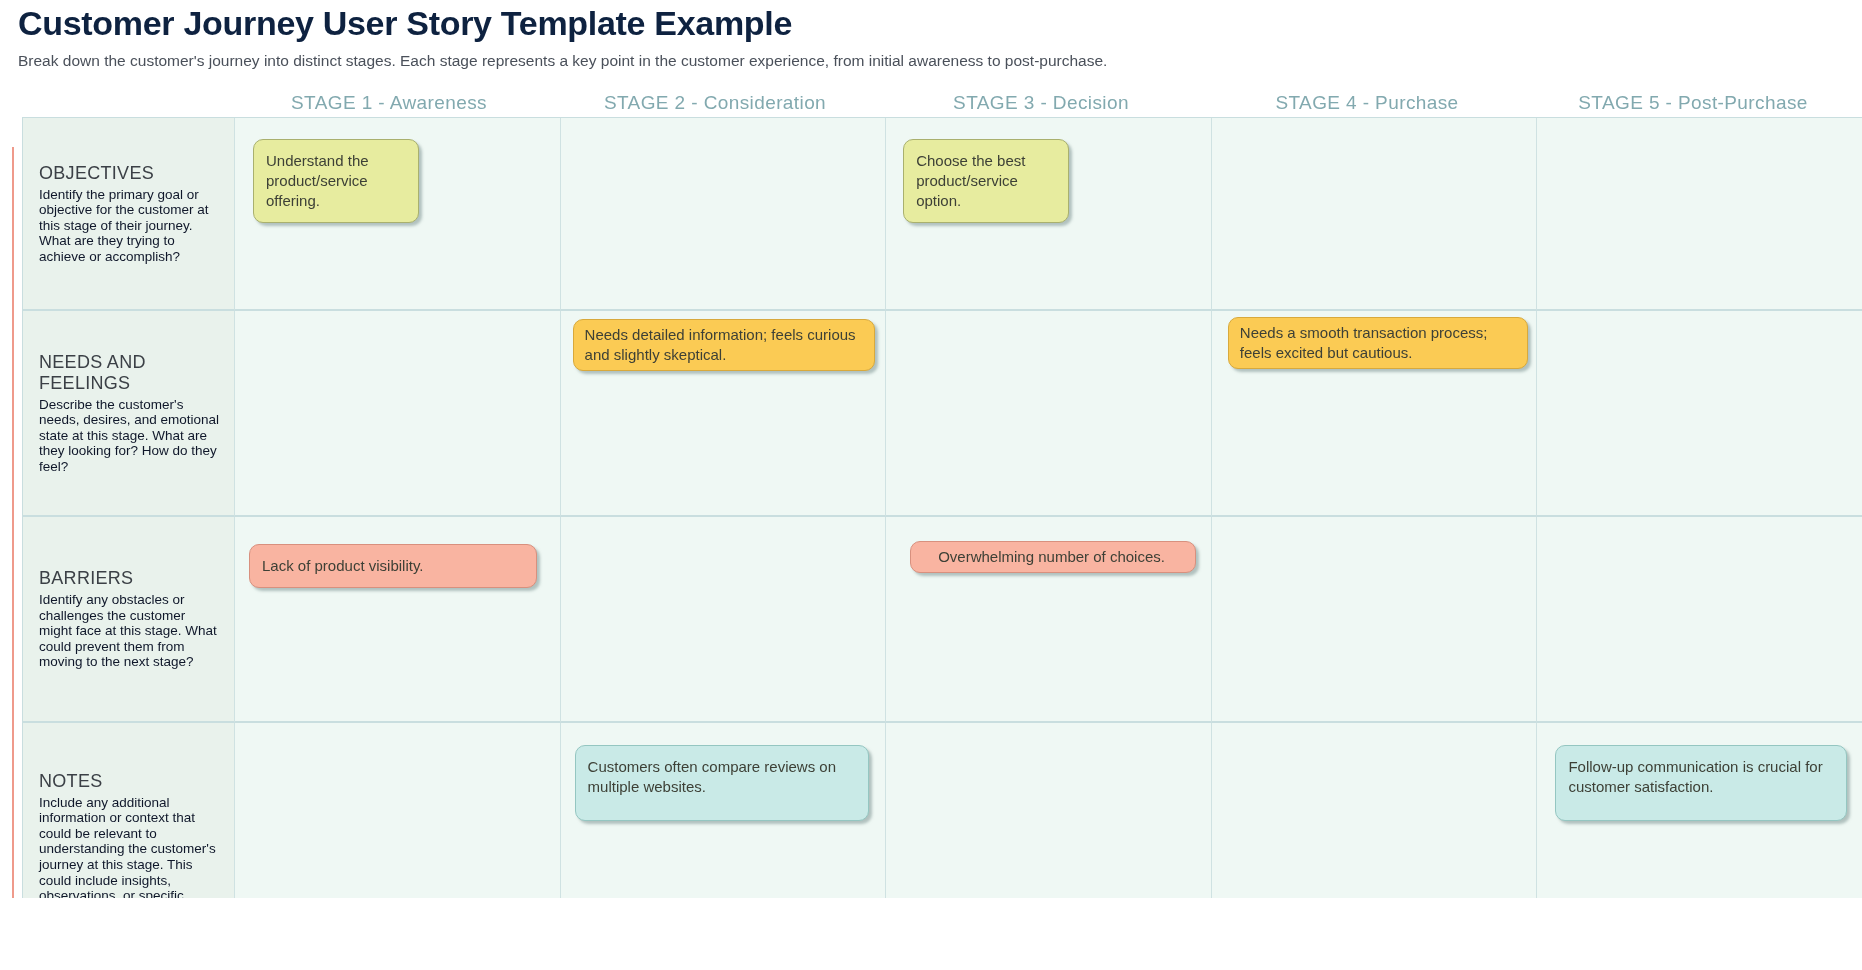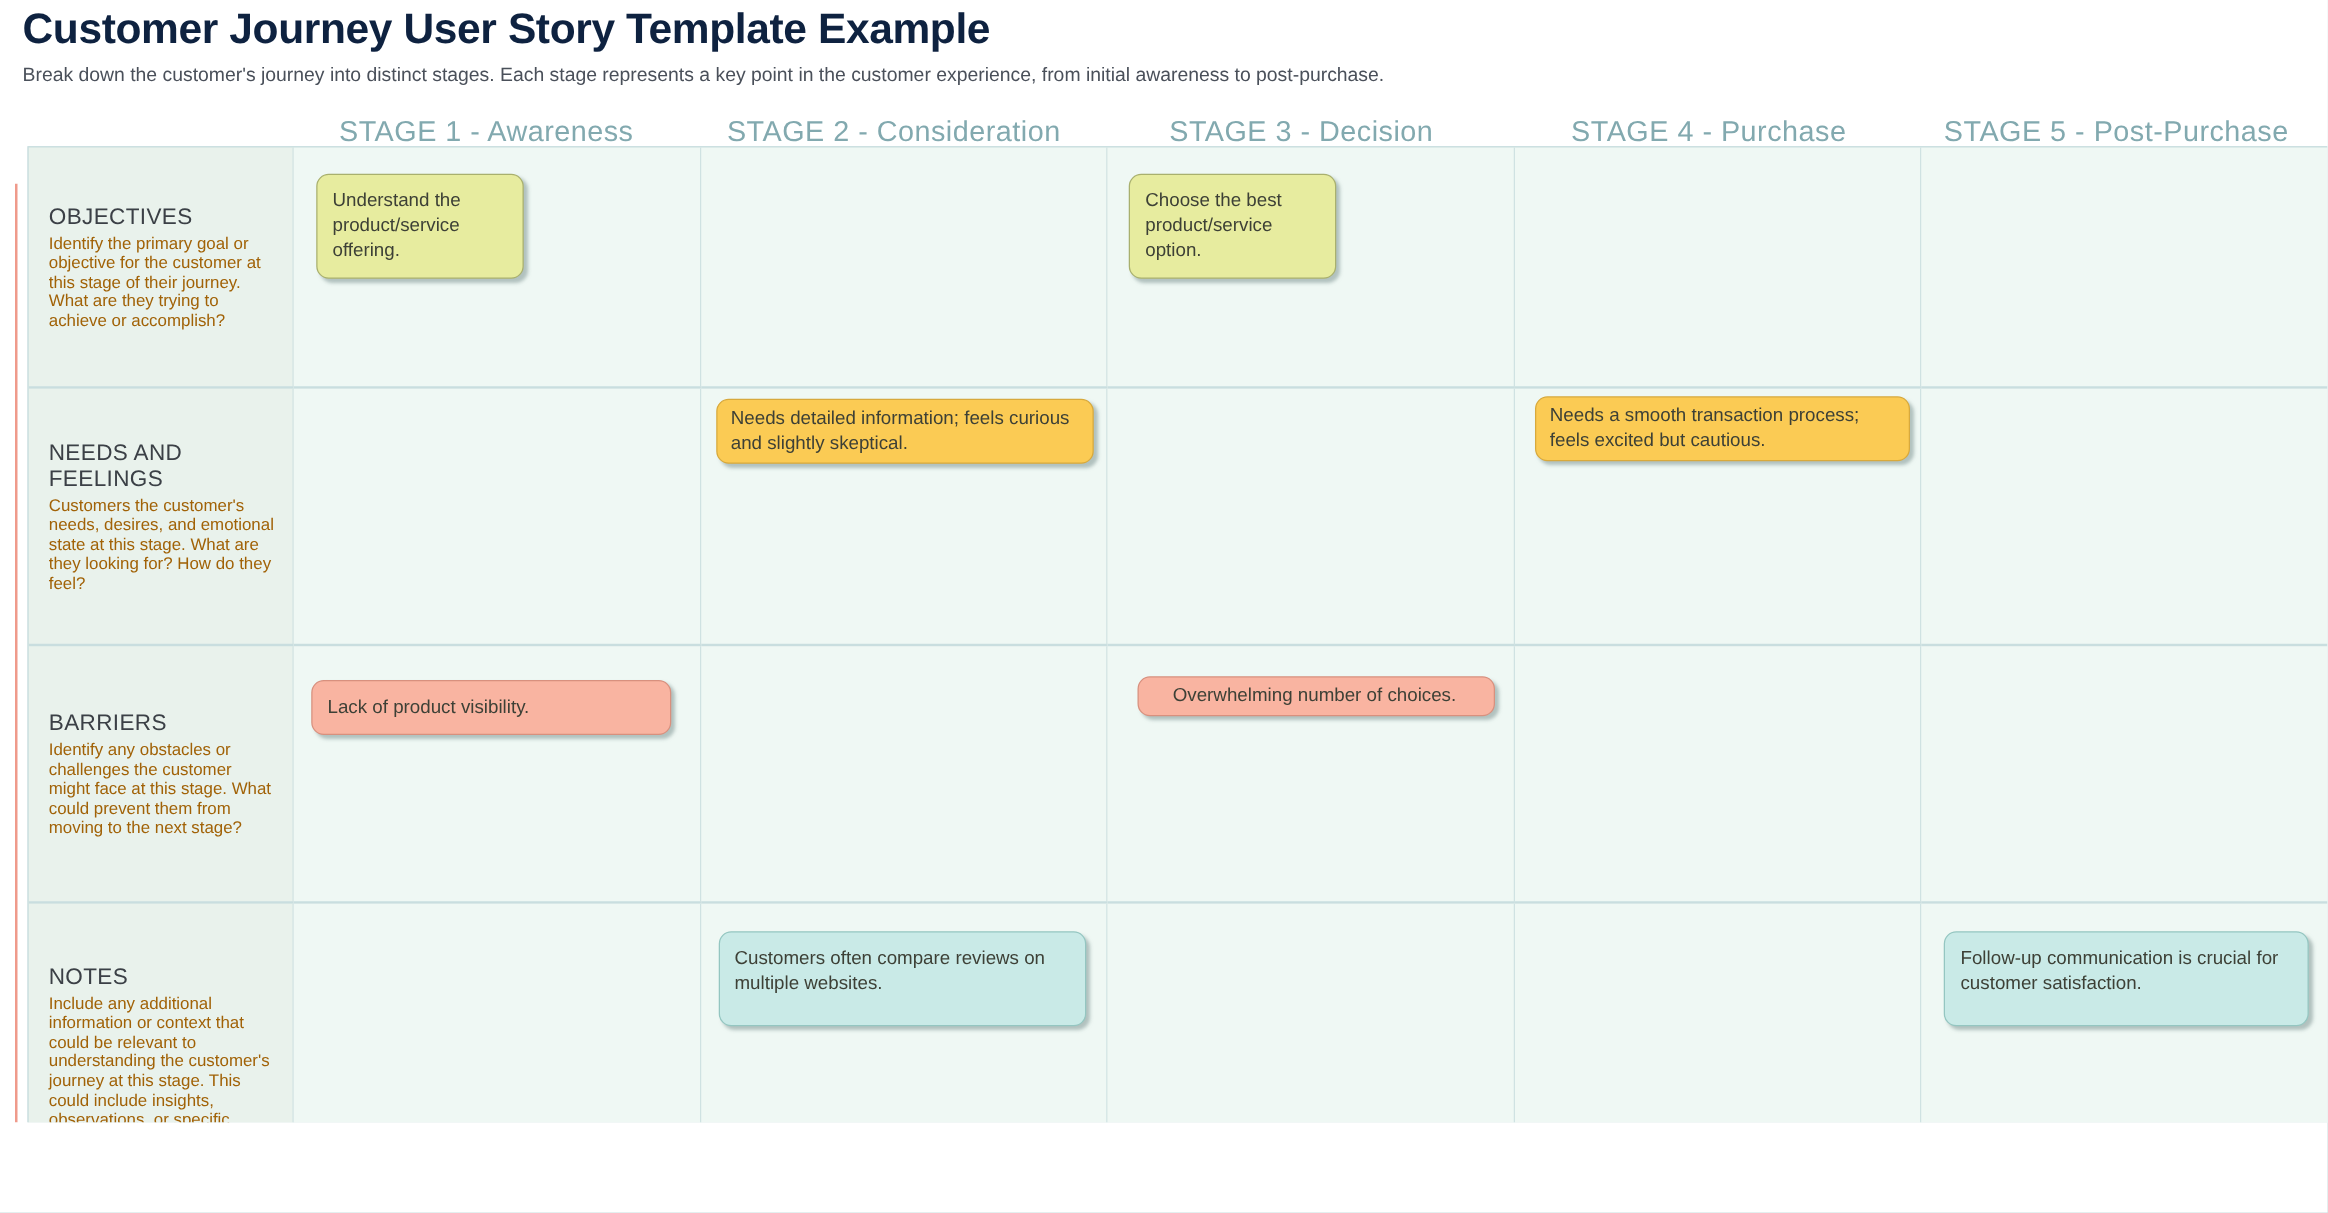--- a/index.html
+++ b/index.html
@@ -32,21 +32,21 @@
 
   .stage-headers {
     position: absolute;
     left: 226px; top: 92px;
     width: 1630px;
     display: flex;
   }
   .stage-header {
     flex: 1 1 0;
     text-align: center;
-    font-size: 23px;
+    font-size: 19px;
     color: #82a9af;
     letter-spacing: 0.4px;
     white-space: nowrap;
   }
 
   .journey-table {
     position: absolute;
     left: 22px; top: 117px;
     width: 1842px; height: 849px;
     display: grid;
@@ -74,21 +74,21 @@
   }
   .row-title {
     font-size: 18px;
     color: #3b4046;
     letter-spacing: 0.3px;
     margin-bottom: 3px;
   }
   .row-desc {
     font-size: 13.5px;
     line-height: 15.6px;
-    color: #a16207;
+    color: #0f172a;
   }
 
   .note {
     position: absolute;
     border-radius: 10px;
     font-size: 15px;
     line-height: 20px;
     color: #3d4036;
     box-shadow: 3px 3px 3px rgba(125, 148, 145, 0.55);
   }
@@ -134,21 +134,21 @@
     </div>
     <div class="cell"></div>
     <div class="cell">
       <div class="note note--green pad-room" style="left:17px; top:21px; width:166px; min-height:84px;">Choose the best product/service option.</div>
     </div>
     <div class="cell"></div>
     <div class="cell"></div>
 
     <div class="cell cell--rowheader">
       <div class="row-title">NEEDS AND FEELINGS</div>
-      <div class="row-desc">Customers the customer's needs, desires, and emotional state at this stage. What are they looking for? How do they feel?</div>
+      <div class="row-desc">Describe the customer's needs, desires, and emotional state at this stage. What are they looking for? How do they feel?</div>
     </div>
     <div class="cell"></div>
     <div class="cell">
       <div class="note note--orange pad-tight" style="left:12px; top:8px; width:302px;">Needs detailed information; feels curious and slightly skeptical.</div>
     </div>
     <div class="cell"></div>
     <div class="cell">
       <div class="note note--orange pad-tight" style="left:16px; top:6px; width:300px;">Needs a smooth transaction process; feels excited but cautious.</div>
     </div>
     <div class="cell"></div>

